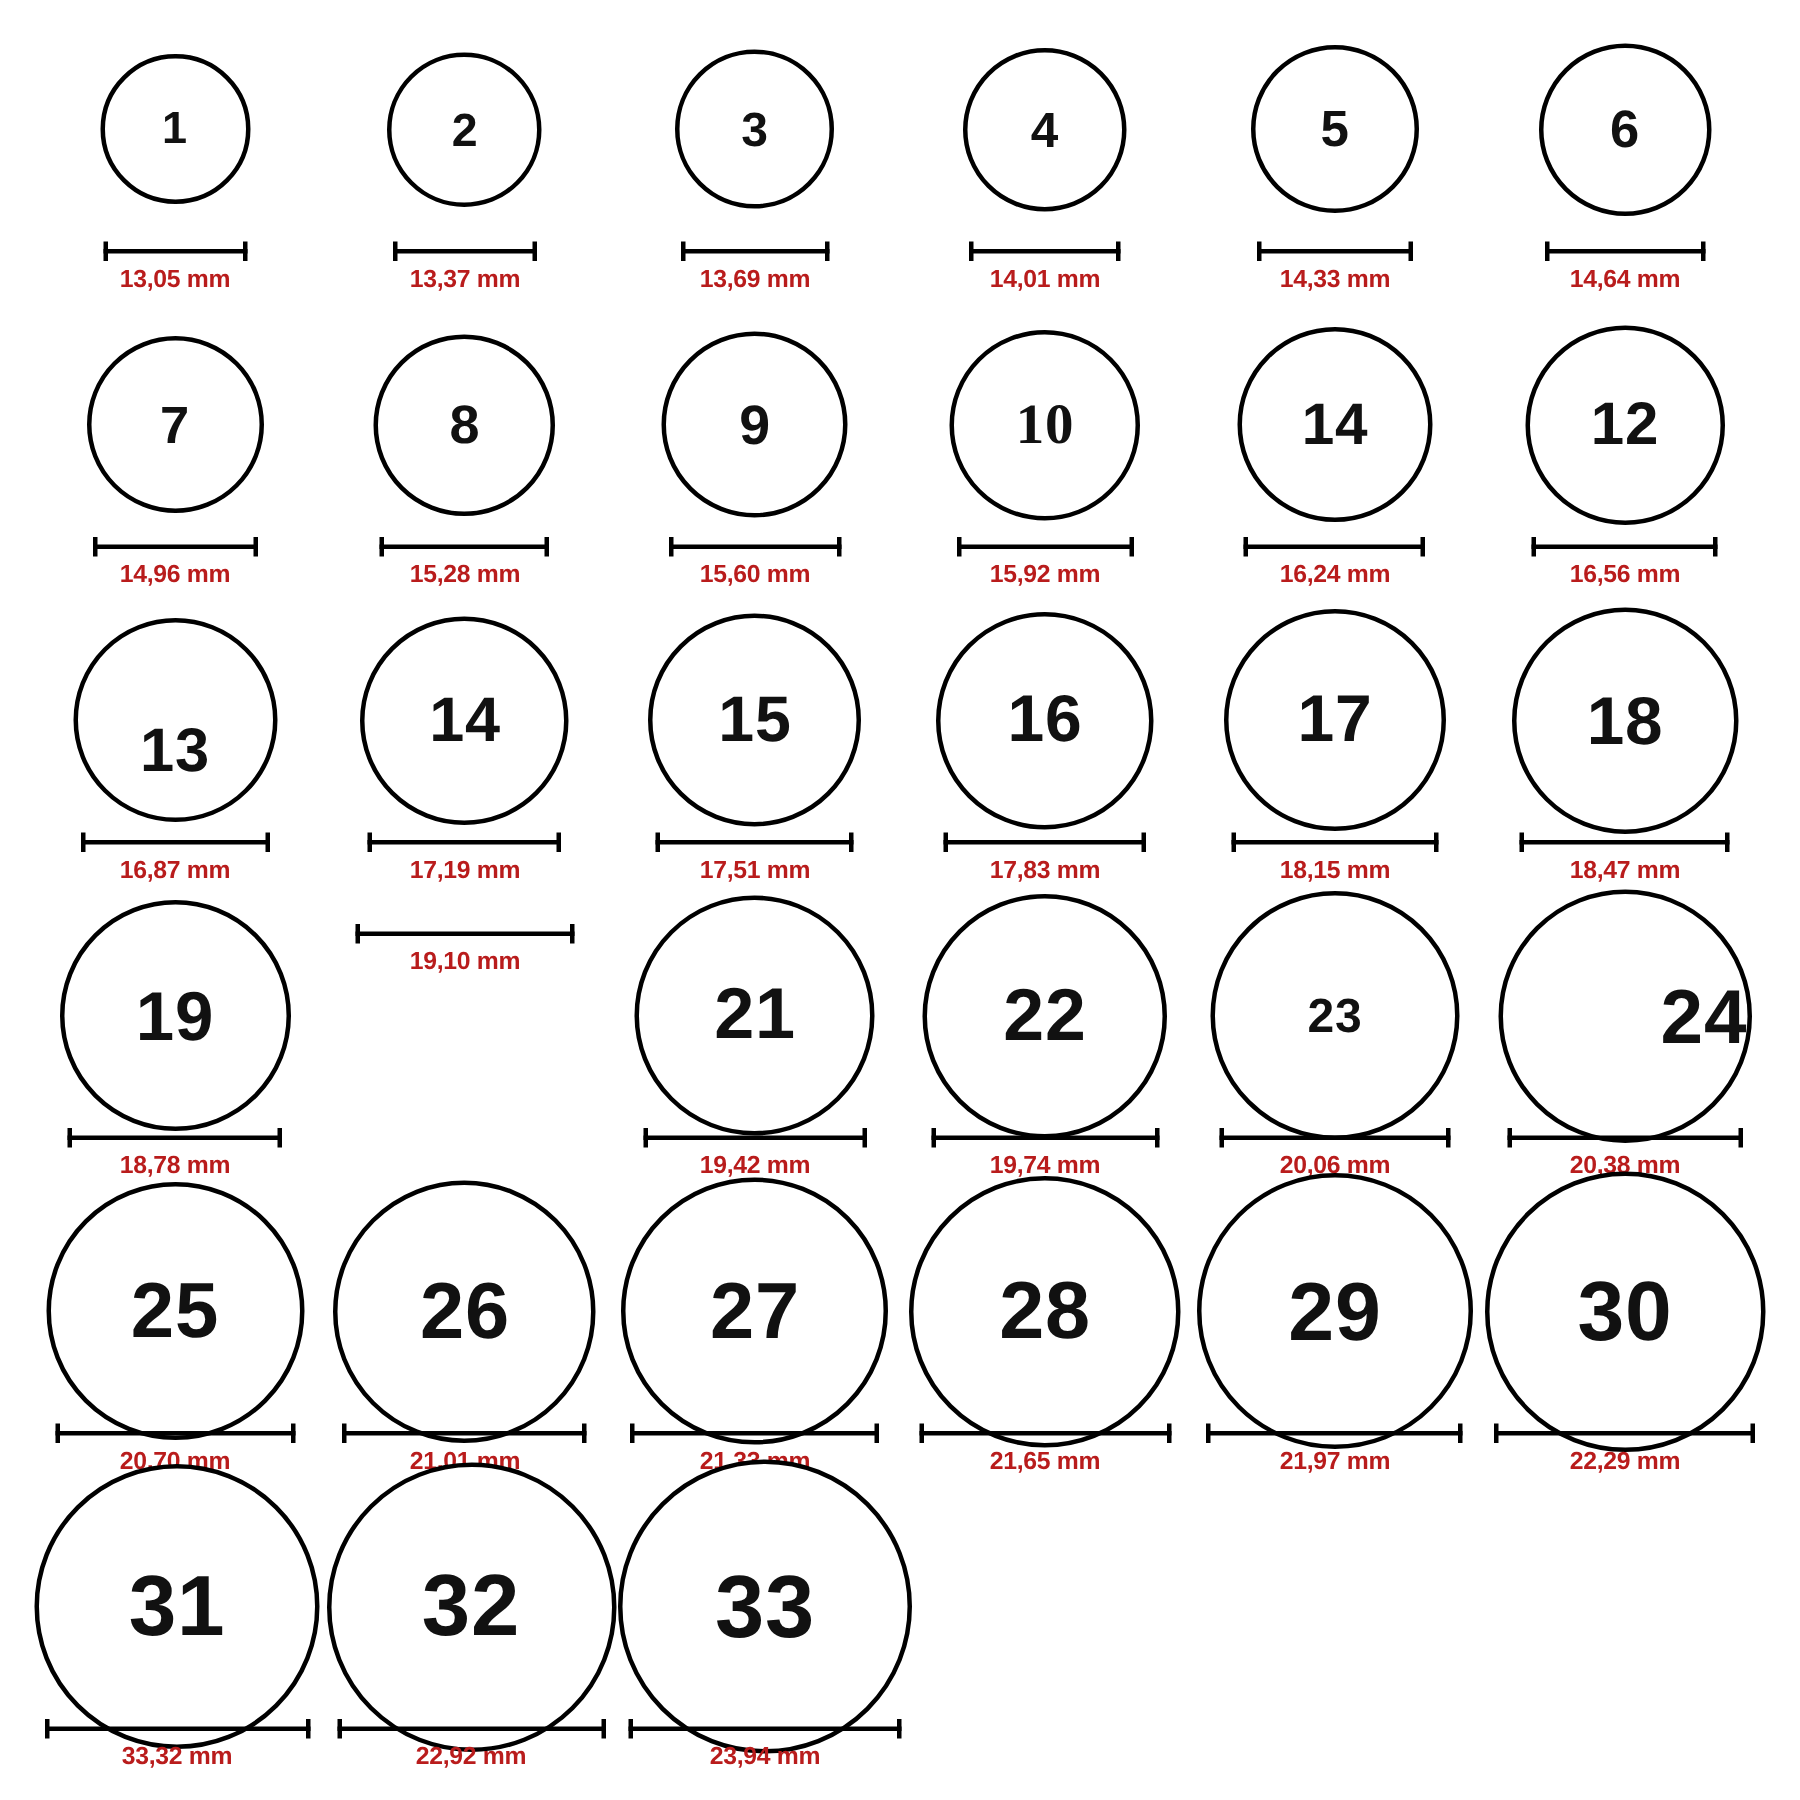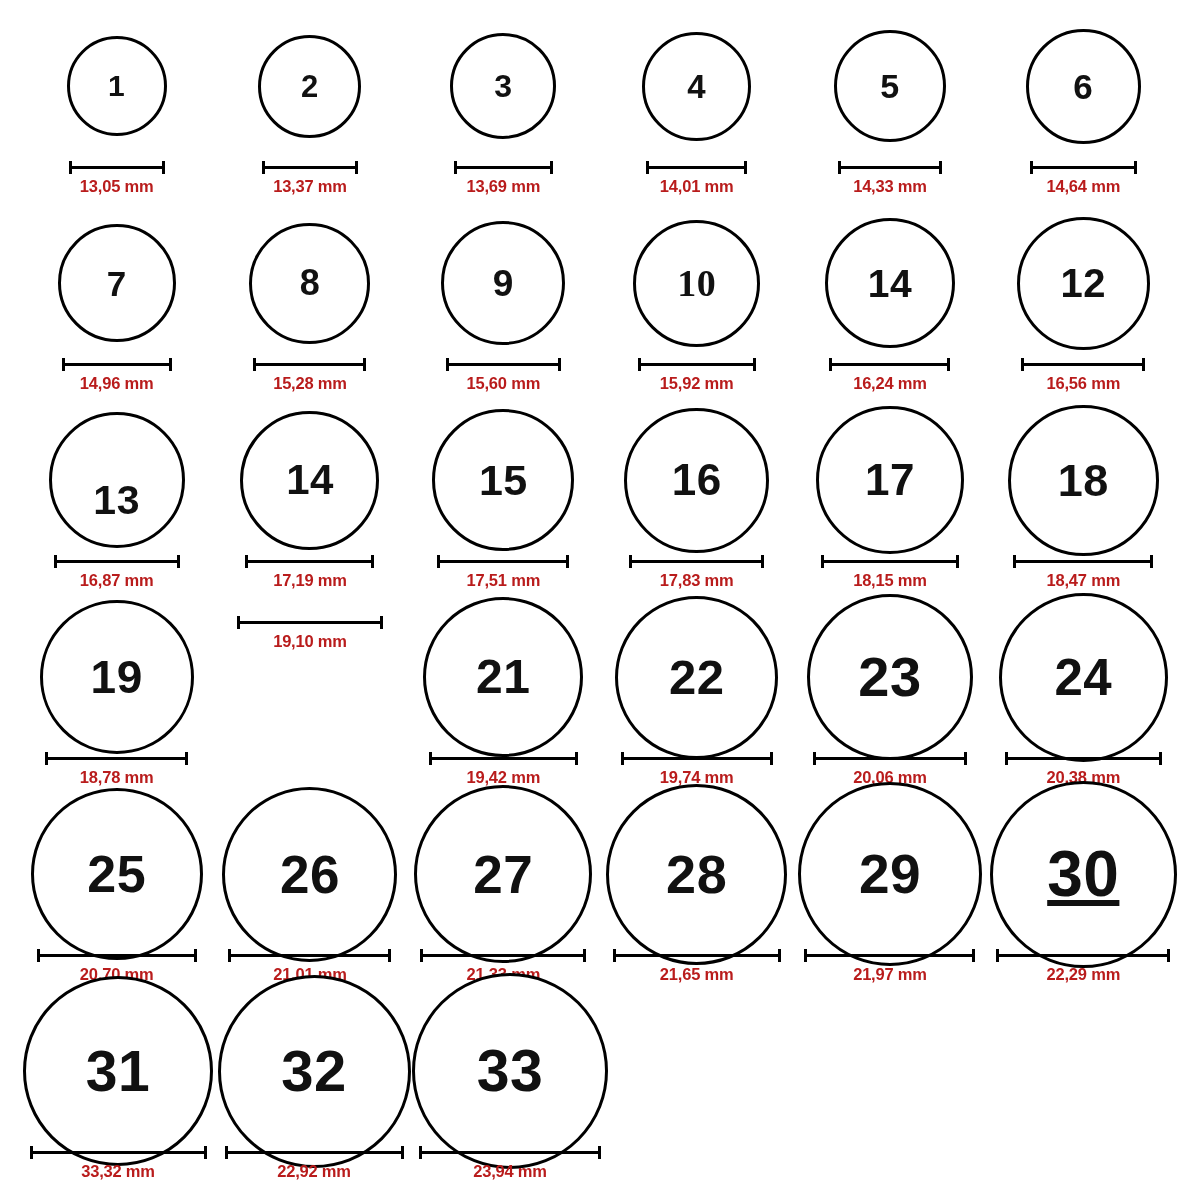--- a/index.html
+++ b/index.html
@@ -424,35 +424,35 @@
             <div class="line"></div>
             <div class="cap left"></div>
             <div class="cap right"></div>
           </div>
           <div class="dim-text">19,74 mm</div>
         </div>
       </div>
       <div class="cell">
         <div class="circle-wrap">
           <div class="circle" style="width: 166px; height: 166px;">
-            <span class="circle-label" style="font-size: 56px;">23</span>
+            <span class="circle-label" style="font-size: 32px;">23</span>
           </div>
         </div>
         <div class="dim">
           <div class="dim-bar" style="width: 154px;">
             <div class="line"></div>
             <div class="cap left"></div>
             <div class="cap right"></div>
           </div>
           <div class="dim-text">20,06 mm</div>
         </div>
       </div>
       <div class="cell">
         <div class="circle-wrap">
-          <div class="circle" style="width: 169px; height: 169px;">
+          <div class="circle" style="width: 169px; height: 169px; justify-content: flex-end;">
             <span class="circle-label" style="font-size: 51px;">24</span>
           </div>
         </div>
         <div class="dim">
           <div class="dim-bar" style="width: 157px;">
             <div class="line"></div>
             <div class="cap left"></div>
             <div class="cap right"></div>
           </div>
           <div class="dim-text">20,38 mm</div>
@@ -531,21 +531,21 @@
             <div class="line"></div>
             <div class="cap left"></div>
             <div class="cap right"></div>
           </div>
           <div class="dim-text">21,97 mm</div>
         </div>
       </div>
       <div class="cell">
         <div class="circle-wrap">
           <div class="circle" style="width: 187px; height: 187px;">
-            <span class="circle-label" style="font-size: 64px; text-decoration: underline;">30</span>
+            <span class="circle-label" style="font-size: 56px;">30</span>
           </div>
         </div>
         <div class="dim">
           <div class="dim-bar" style="width: 174px;">
             <div class="line"></div>
             <div class="cap left"></div>
             <div class="cap right"></div>
           </div>
           <div class="dim-text">22,29 mm</div>
         </div>

